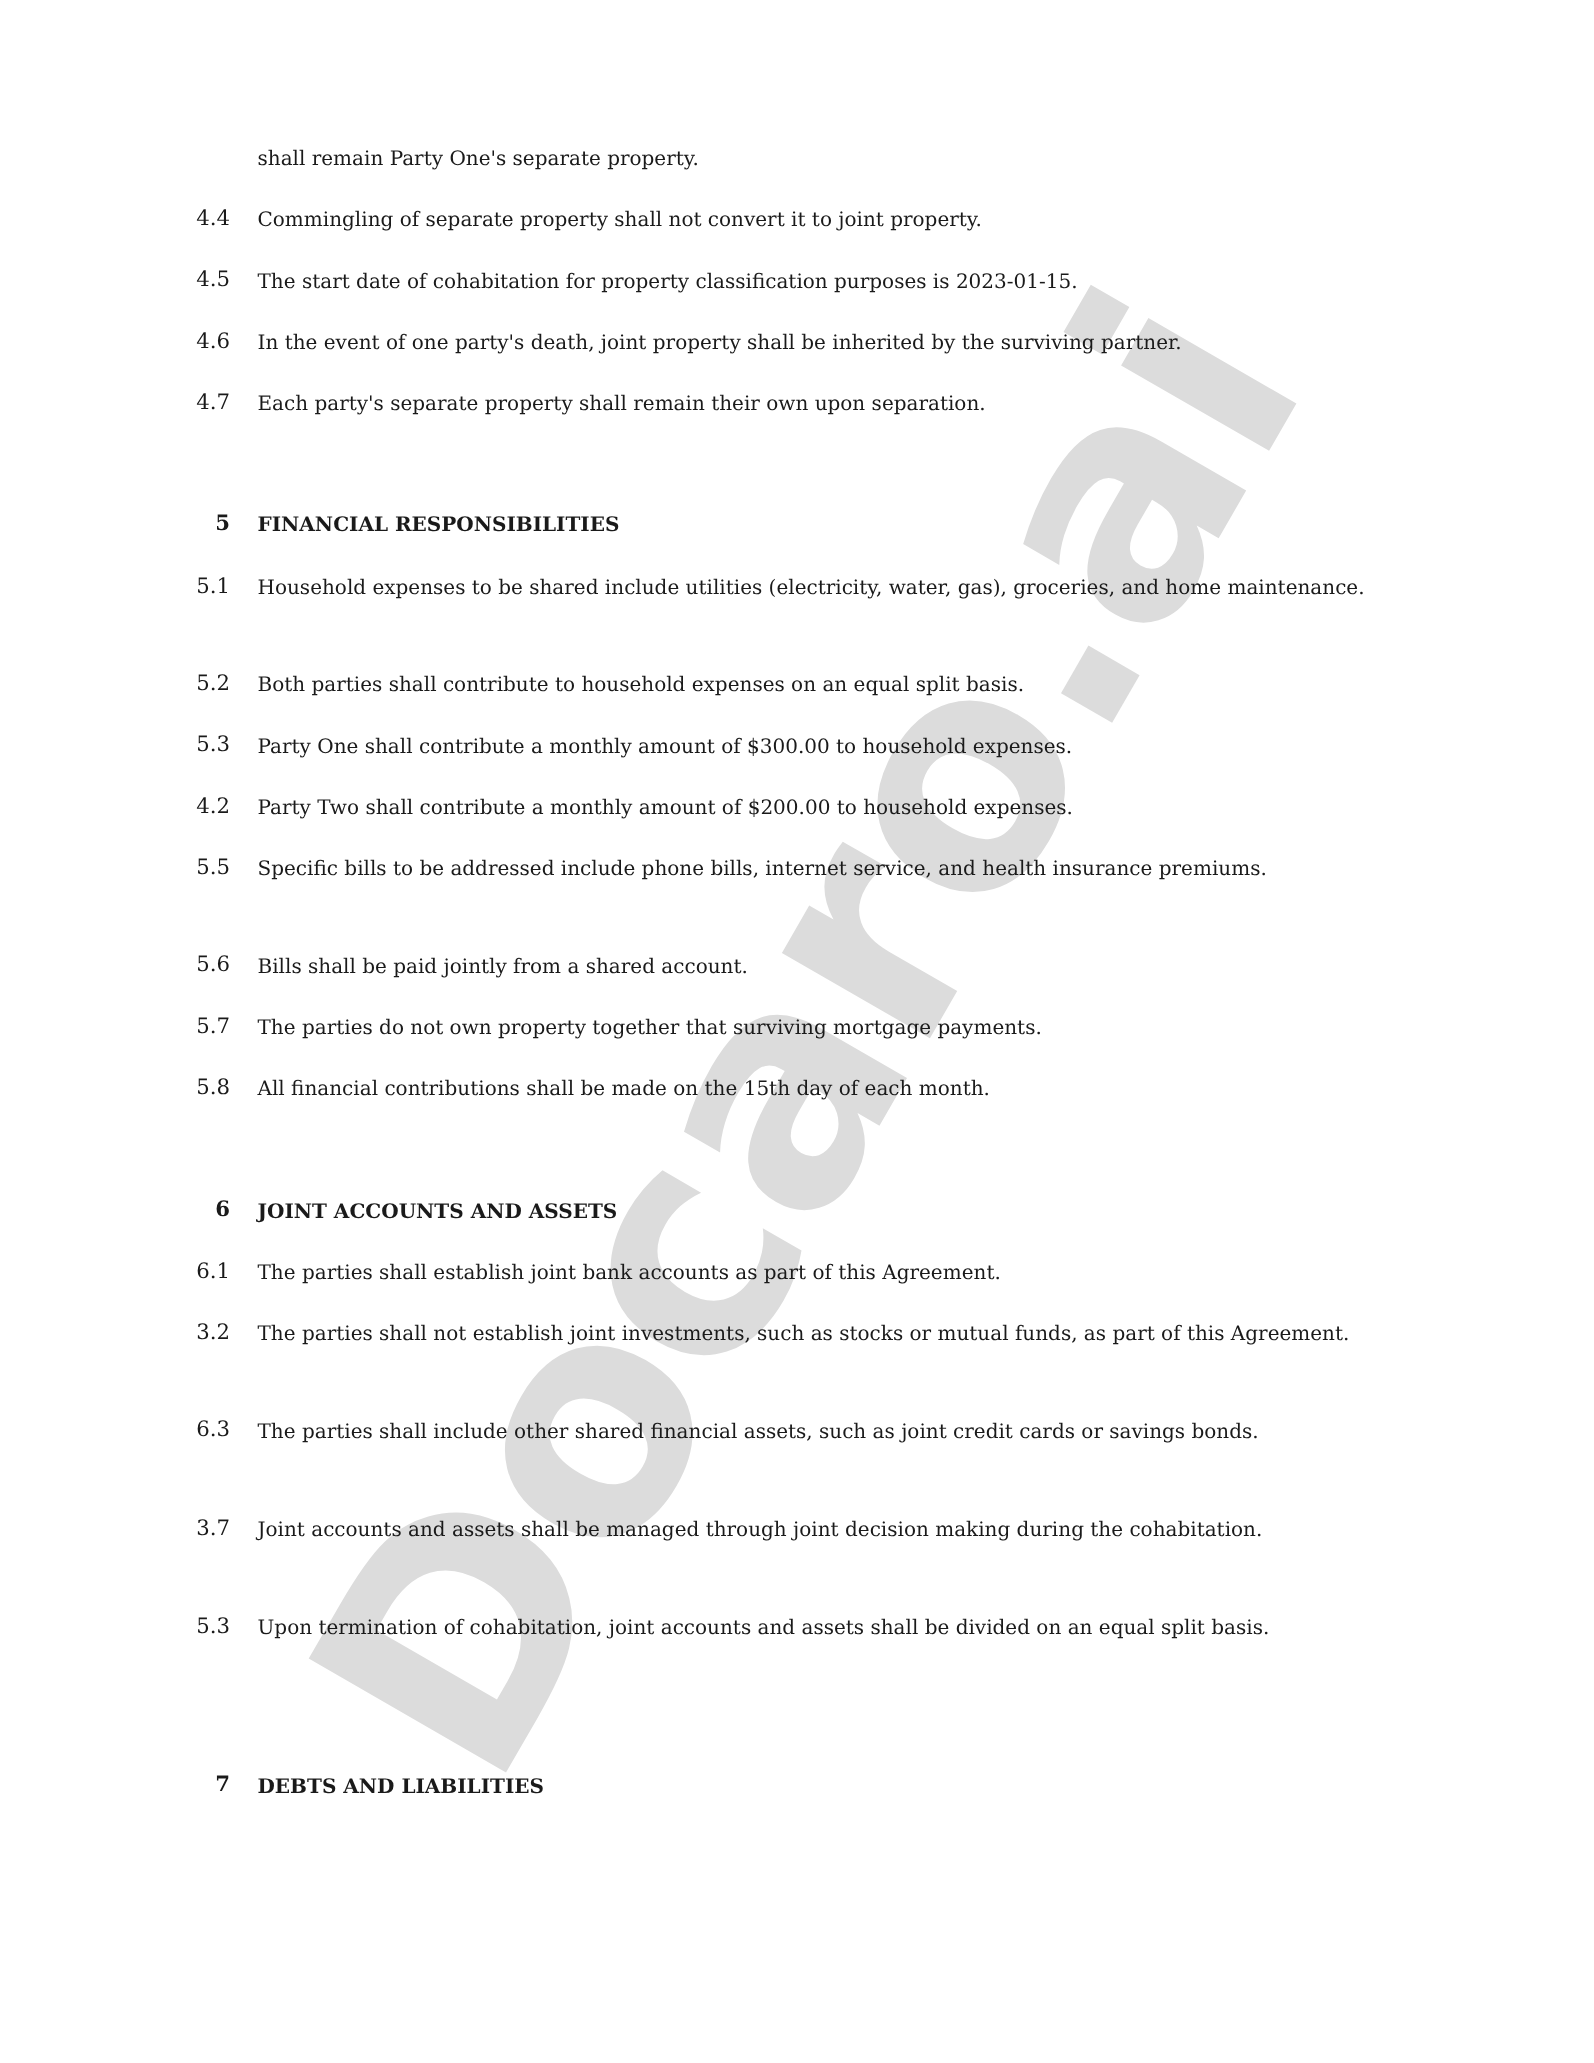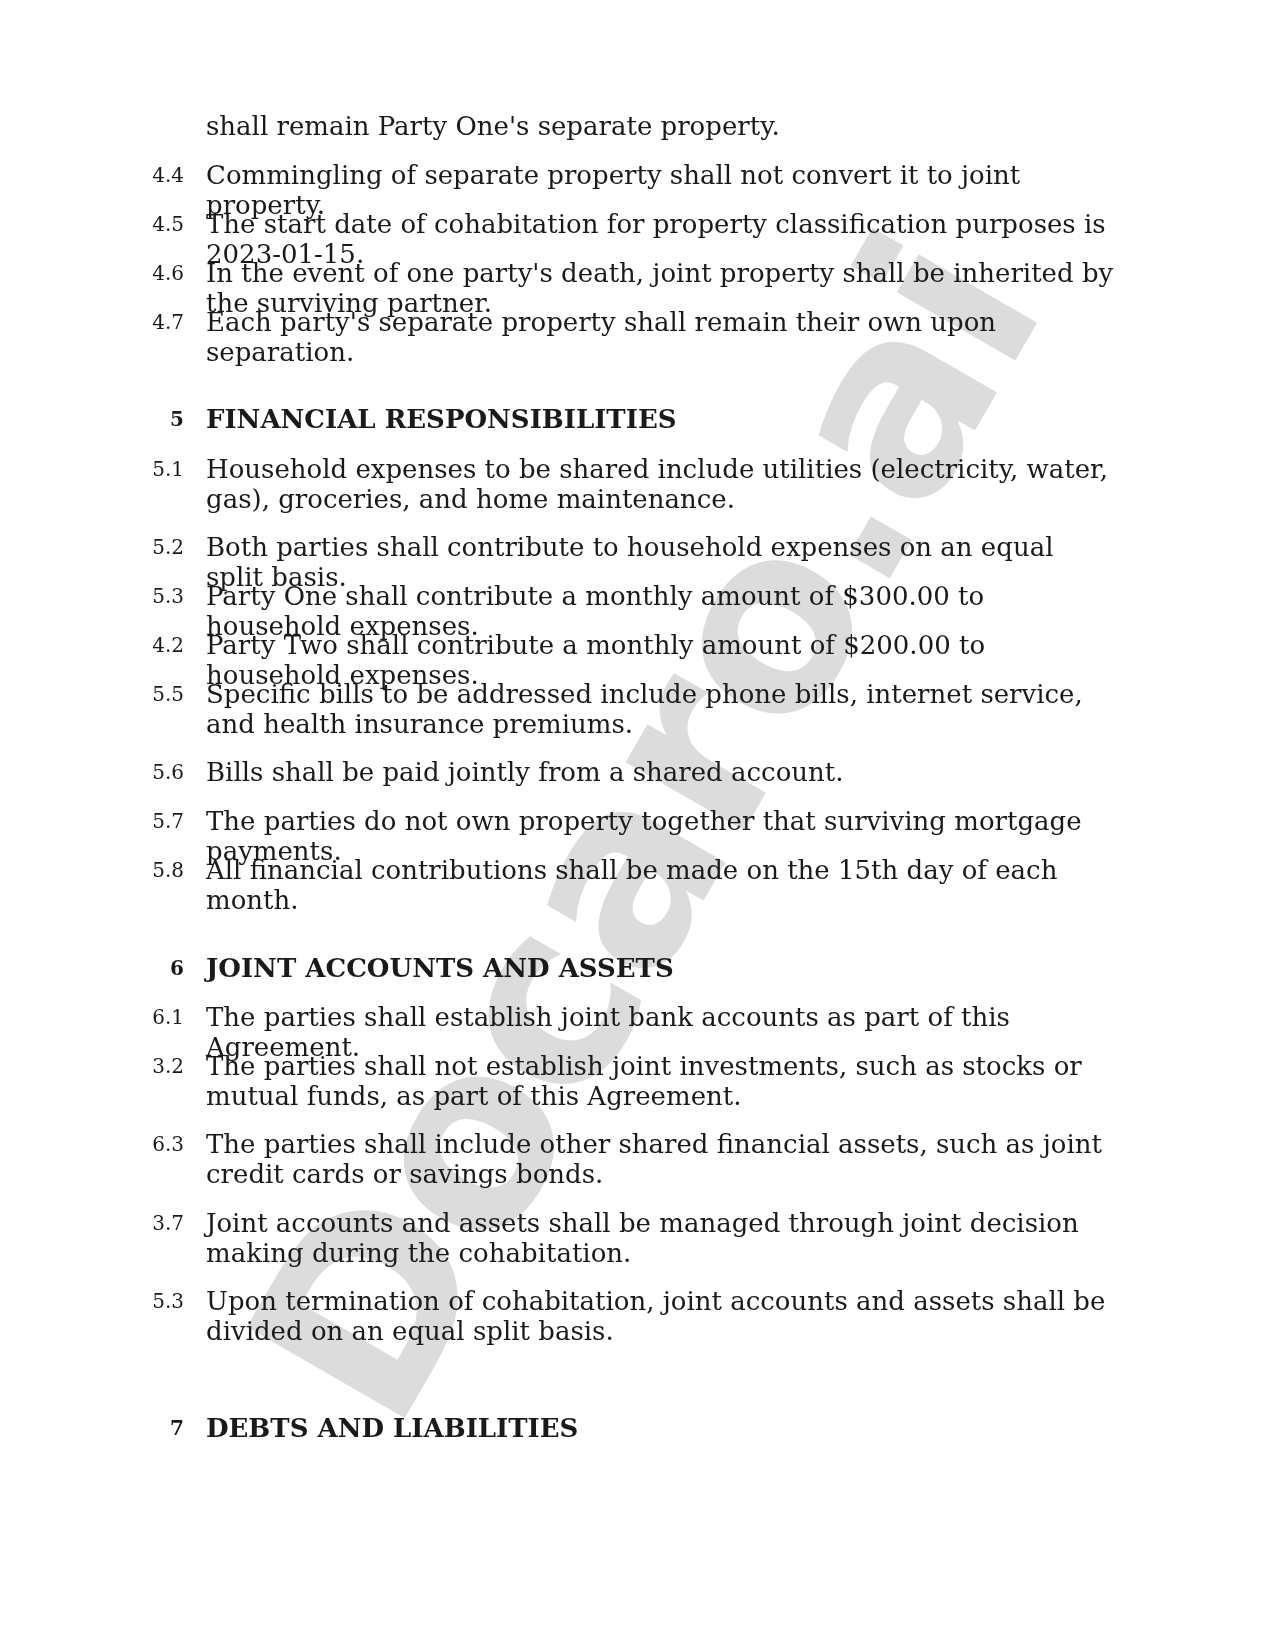--- a/index.html
+++ b/index.html
@@ -19,25 +19,25 @@
     letter-spacing: -4px;
     color: #dcdcdc;
     white-space: nowrap;
     z-index: 0;
     line-height: 1;
   }
   .content { position: absolute; left: 0; top: 0; width: 100%; z-index: 1; }
   .row { position: absolute; left: 0; width: 100%; }
   .num {
     position: absolute; left: 140px; width: 44px; text-align: right;
-    font-size: 20px; line-height: 29px;
+    font-size: 17px; line-height: 29px;
   }
   .text {
     position: absolute; left: 206px; width: 910px;
-    font-size: 26px; line-height: 29.5px;
+    font-size: 16px; line-height: 29.5px;
   }
   .heading .num, .heading .text { font-weight: bold; }
 </style>
 </head>
 <body>
 
 <div class="page">
 
   <div class="watermark">Docaro.ai</div>
 

